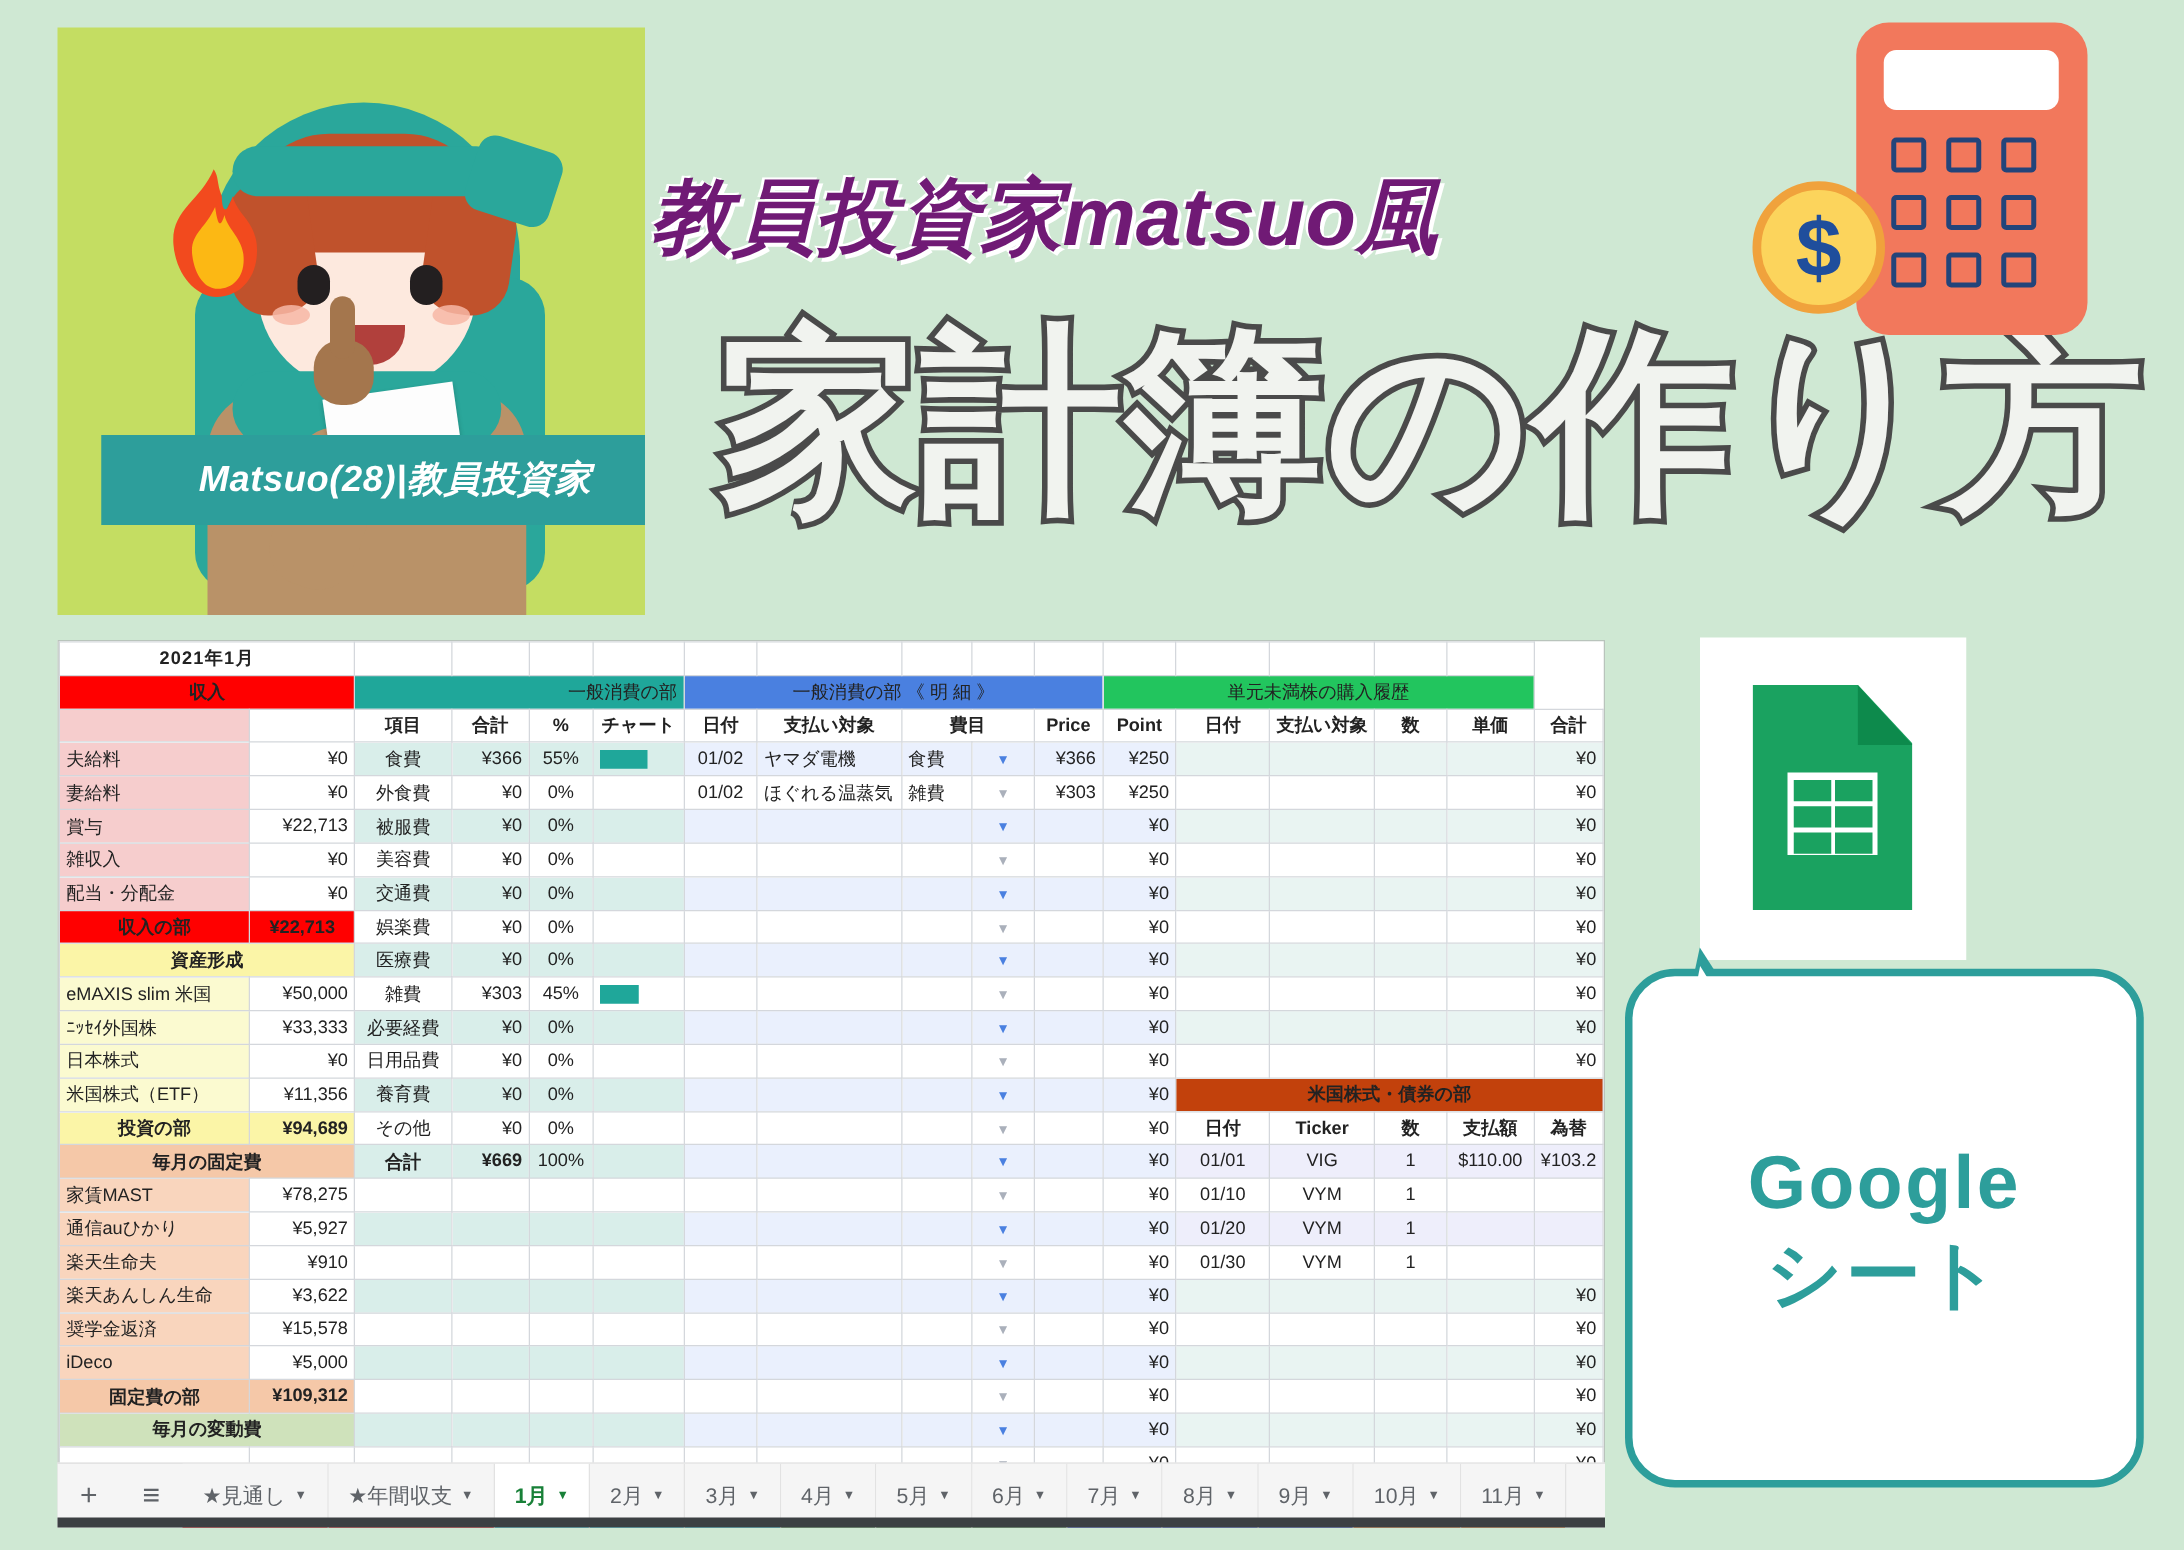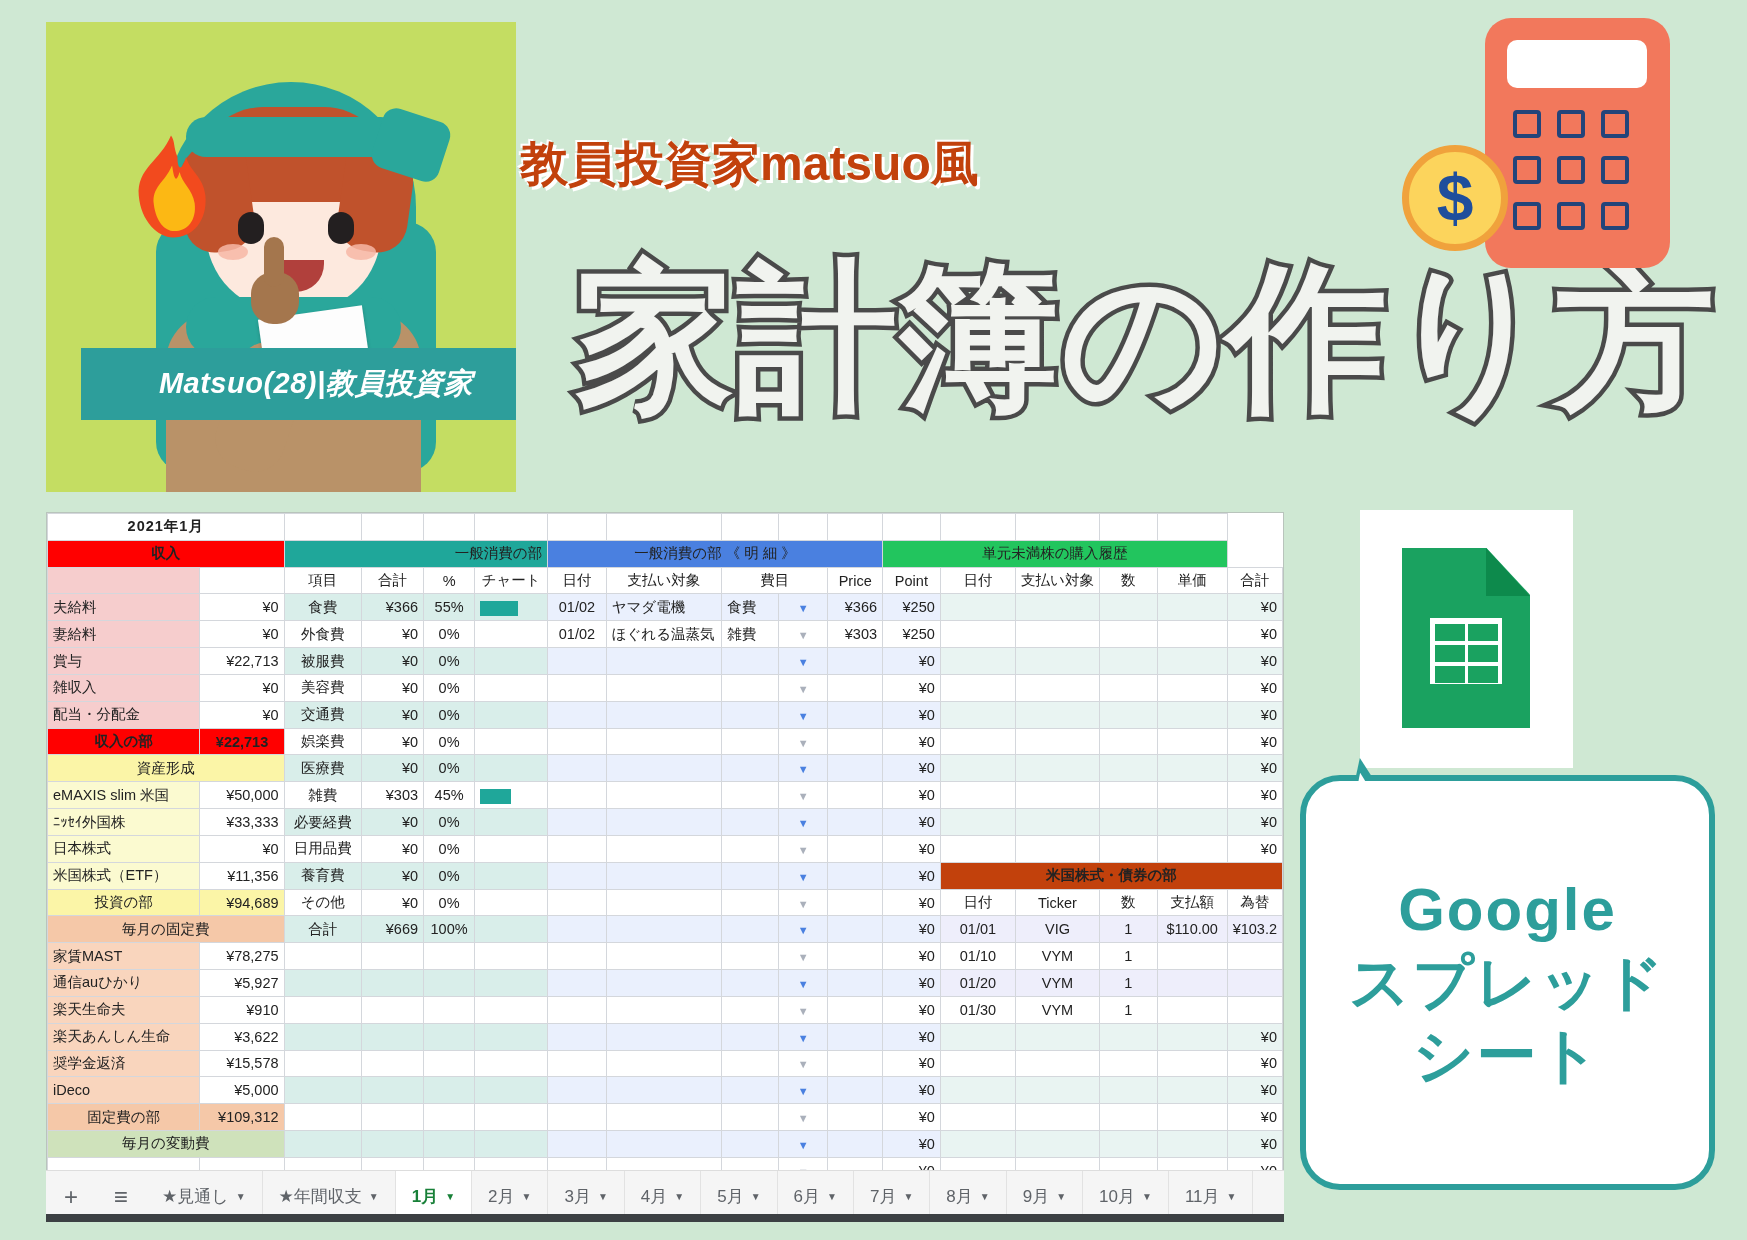--- a/index.html
+++ b/index.html
@@ -61,23 +61,24 @@
     position:absolute; left:0; bottom:72px; width:100%; height:72px;
     background:#2d9e9b; display:flex; align-items:center; justify-content:center;
     color:#fff; font-size:29px; font-weight:bold; font-style:italic;
     letter-spacing:.5px;
     margin-left:35px;
   }
 
   
   #headline-top {
     position:absolute; left:520px; top:140px; width:930px;
-    font-size:48px; font-weight:bold; color:#c2410c; line-height:1;
+    font-size:66px; font-weight:bold; color:#701a75; line-height:1;
     text-shadow: 3px 3px 0 #fff, -2px -2px 0 #fff;
     white-space:nowrap;
+    font-style:italic;
   }
   #headline-main {
     position:absolute; left:575px; top:258px; width:1120px;
     font-size:160px; font-weight:bold; color:#f1f3ef; line-height:1;
     -webkit-text-stroke: 9px #4a4a4a;
     paint-order: stroke fill;
     letter-spacing:2px; white-space:nowrap;
   }
 
   
@@ -120,21 +121,21 @@
   
   #sheet { position:absolute; left:46px; top:512px; width:1238px; height:710px;
      background:#fff; border:1px solid #b9c4bc; display:flex; flex-direction:column; }
   #grid-wrap { flex:1; display:flex; overflow:hidden; }
   table.g { border-collapse:collapse; table-layout:fixed; }
   table.g td {
     border:1px solid #d4d7dc; height:26px; font-size:14.5px; color:#222;
     padding:0 5px; white-space:nowrap; overflow:hidden;
   }
   .ctr { text-align:center; } .rt { text-align:right; } .lf { text-align:left;margin-top:36px; }
-  .b { font-weight:normal; }
+  .b { font-weight:bold; }
   .hdr-red { background:#ff0000; color:#fff; font-weight:bold; text-align:center; }
   .hdr-teal { background:#1fa79a; color:#fff; text-align:right; }
   .hdr-blue { background:#4a80e0; color:#fff; text-align:center; }
   .hdr-dteal { background:#22c55e; color:#fff; text-align:center; }
   .hdr-purple { background:#c2410c; color:#fff; font-weight:bold; text-align:center; }
   .pink { background:#f6cdcd; }
   .yellow { background:#fbf5a7; }
   .yellow-l { background:#fbfad0; }
   .orange { background:#f9d5bd; }
   .orange-d { background:#f5c8a8; }
@@ -231,21 +232,20 @@
     <div class="gs-cell" style="left:38px;top:27px;"></div>
     <div class="gs-cell" style="left:5px;top:48px;"></div>
     <div class="gs-cell" style="left:38px;top:48px;"></div>
   </div>
 </div>
 
 <div id="bubble-tail"></div>
 <div id="bubble-tail-in"></div>
 <div id="bubble">
   <div class="bubble-line">Google</div>
-  <div class="bubble-line">スプレッド</div>
   <div class="bubble-line">シート</div>
 </div>
 
 <div id="sheet">
   <div id="grid-wrap">
     <table class="g" id="grid">
         <colgroup>
           <col style="width: 160px;">
           <col style="width: 88px;">
           <col style="width: 80px;">

